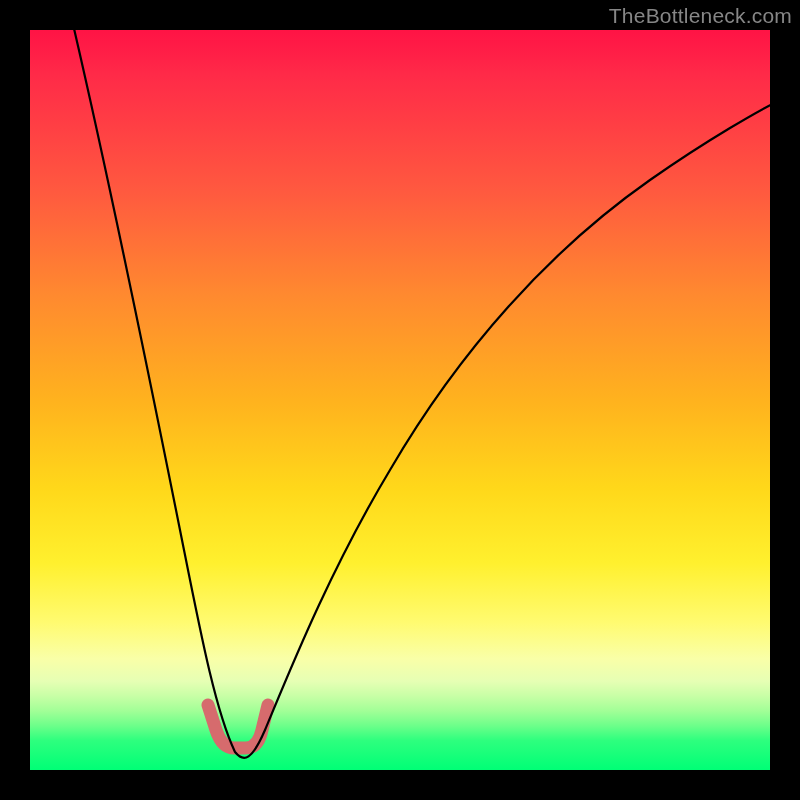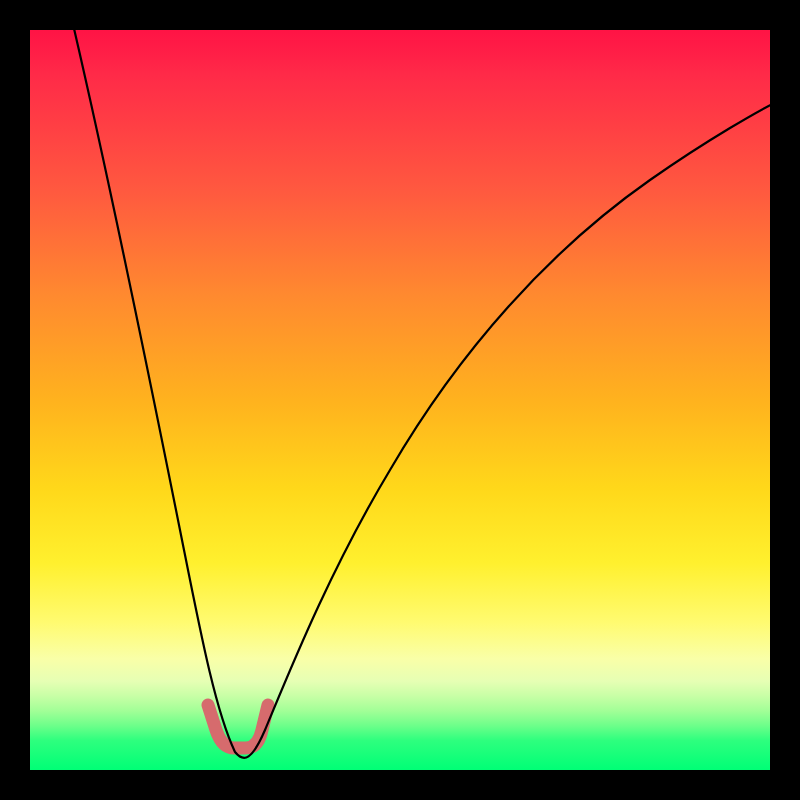--- a/index.html
+++ b/index.html
@@ -77,20 +77,21 @@
     stroke-width: 13;
     stroke-linecap: round;
     stroke-linejoin: round;
   }
 </style>
 </head>
 <body>
 
 <div class="canvas">
 
+  <div class="watermark">TheBottleneck.com</div>
 
   <div class="plot-area">
     <div class="gradient"></div>
 
     <svg class="curves" viewBox="0 0 740 740" preserveAspectRatio="none">
 
       <path class="pink-nub" d="M 178 675
                L 186 700
                Q 192 718 204 718
                L 216 718

